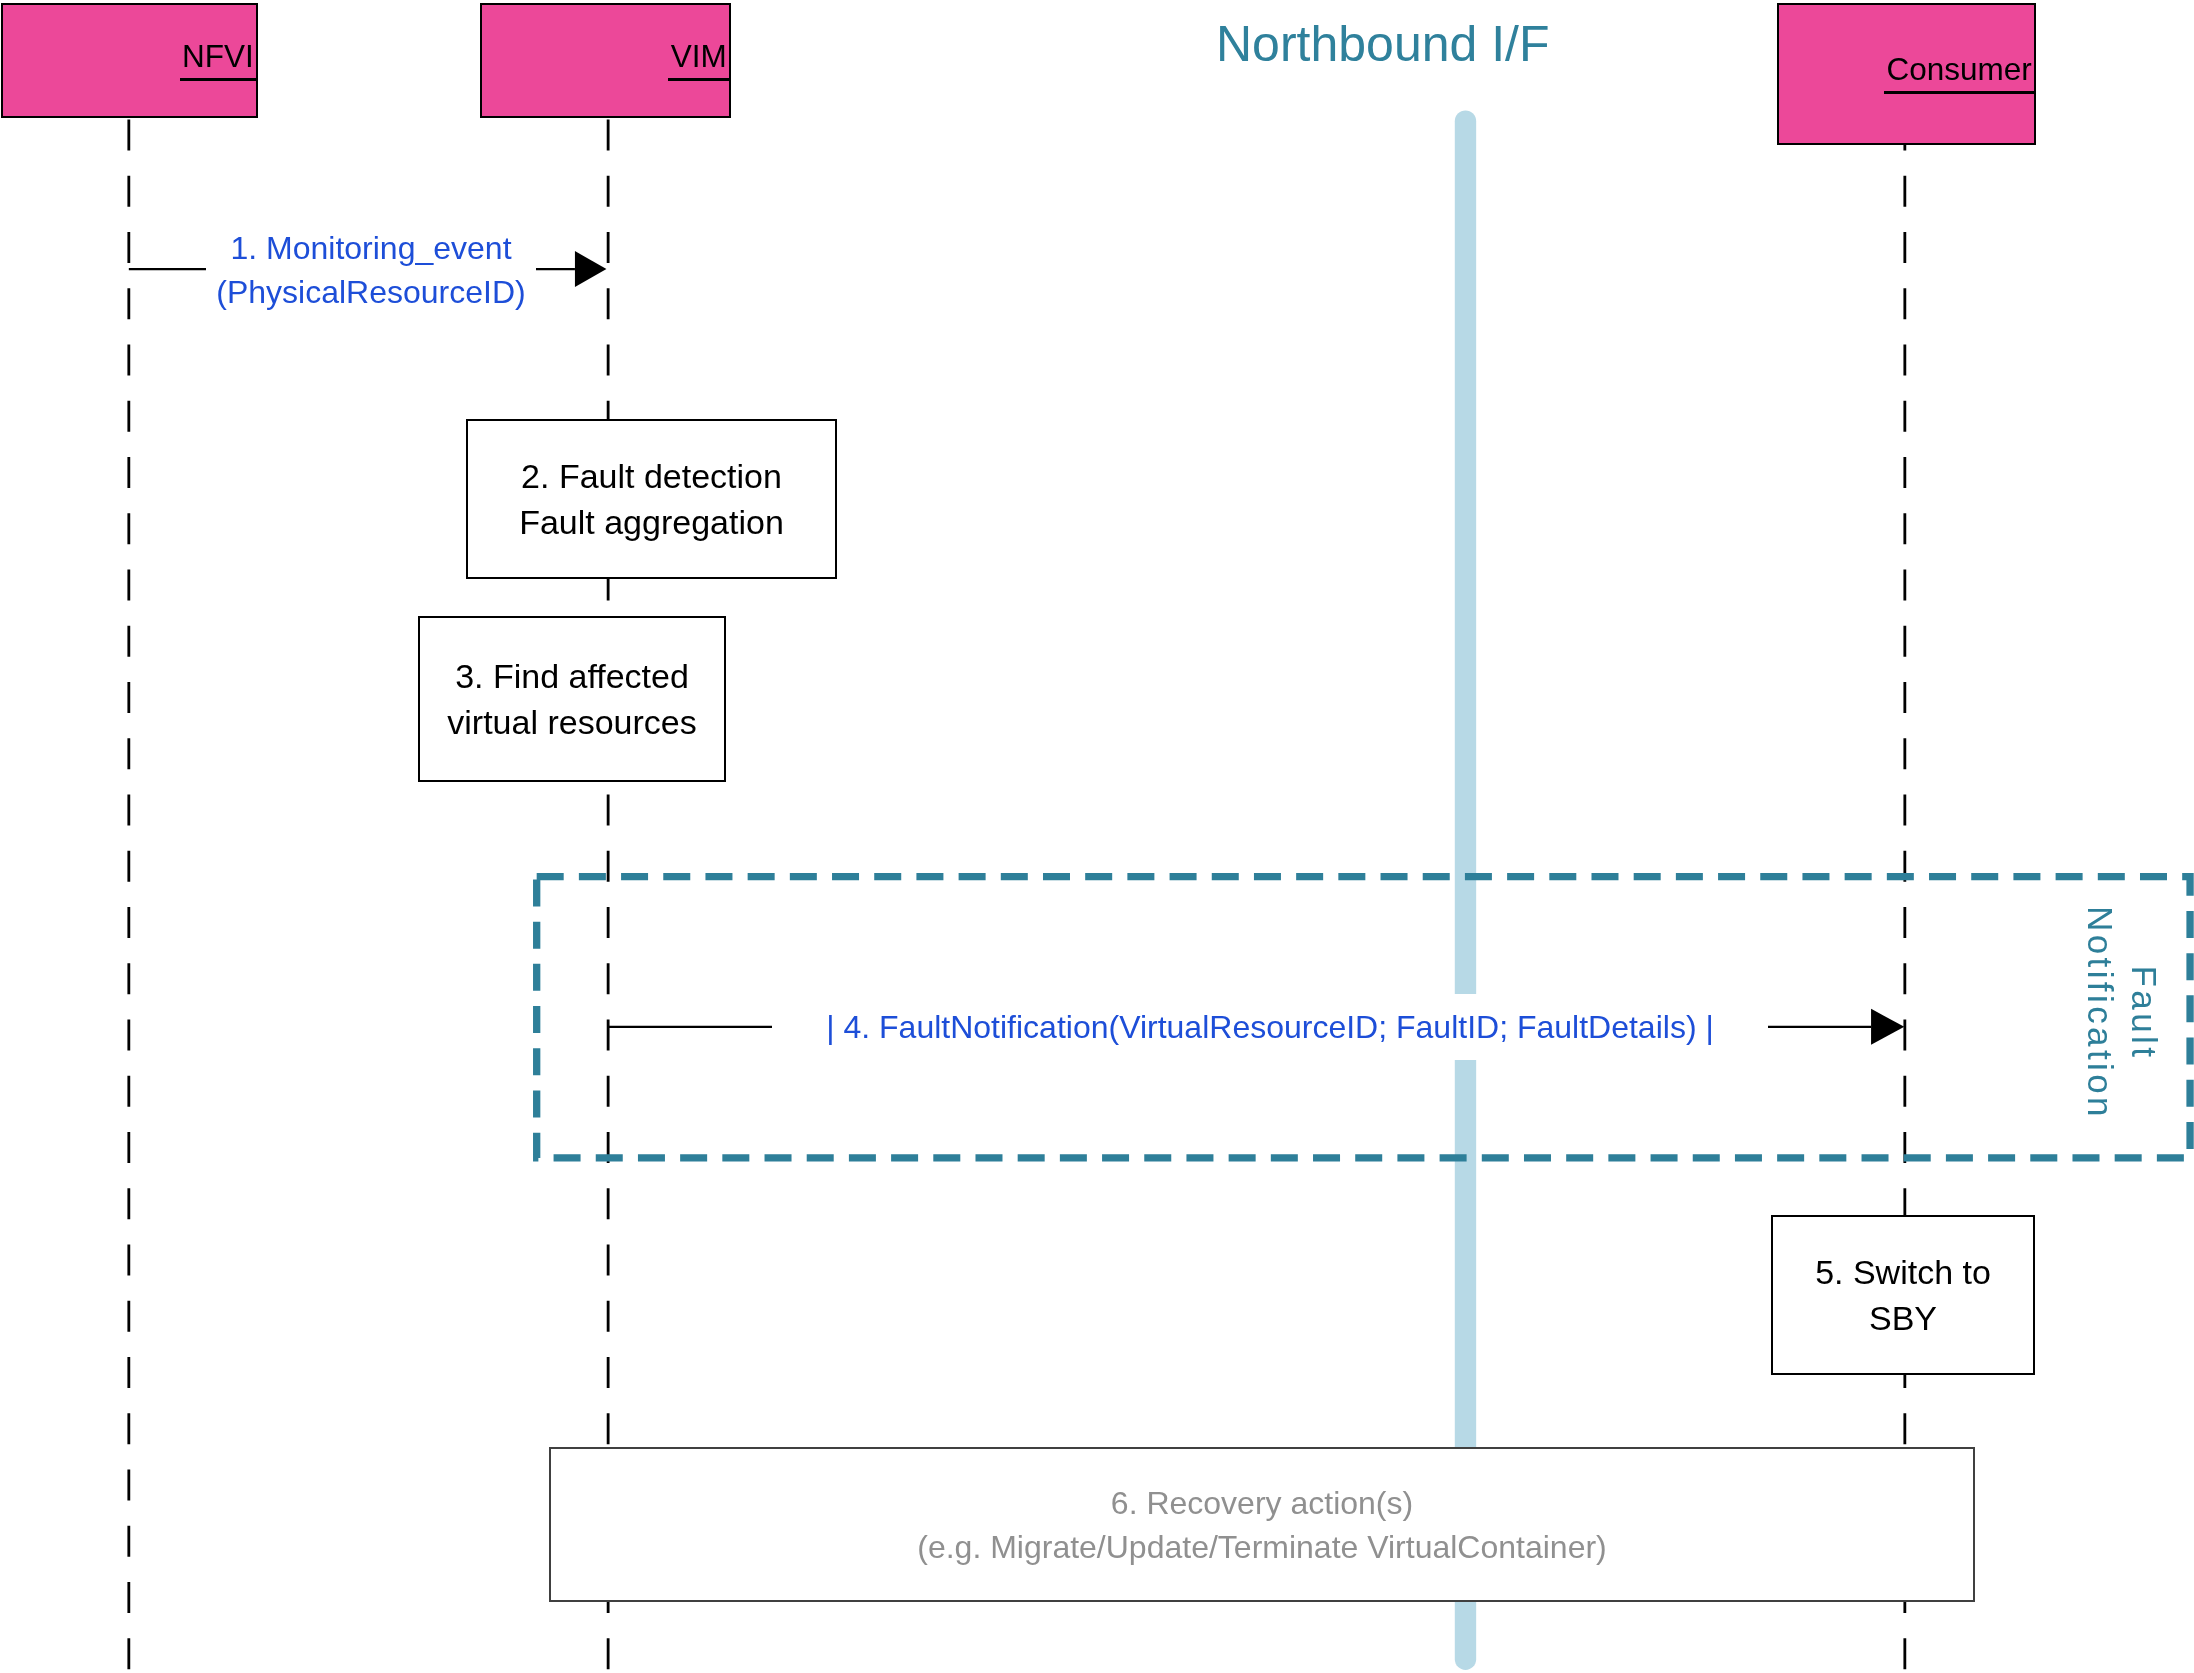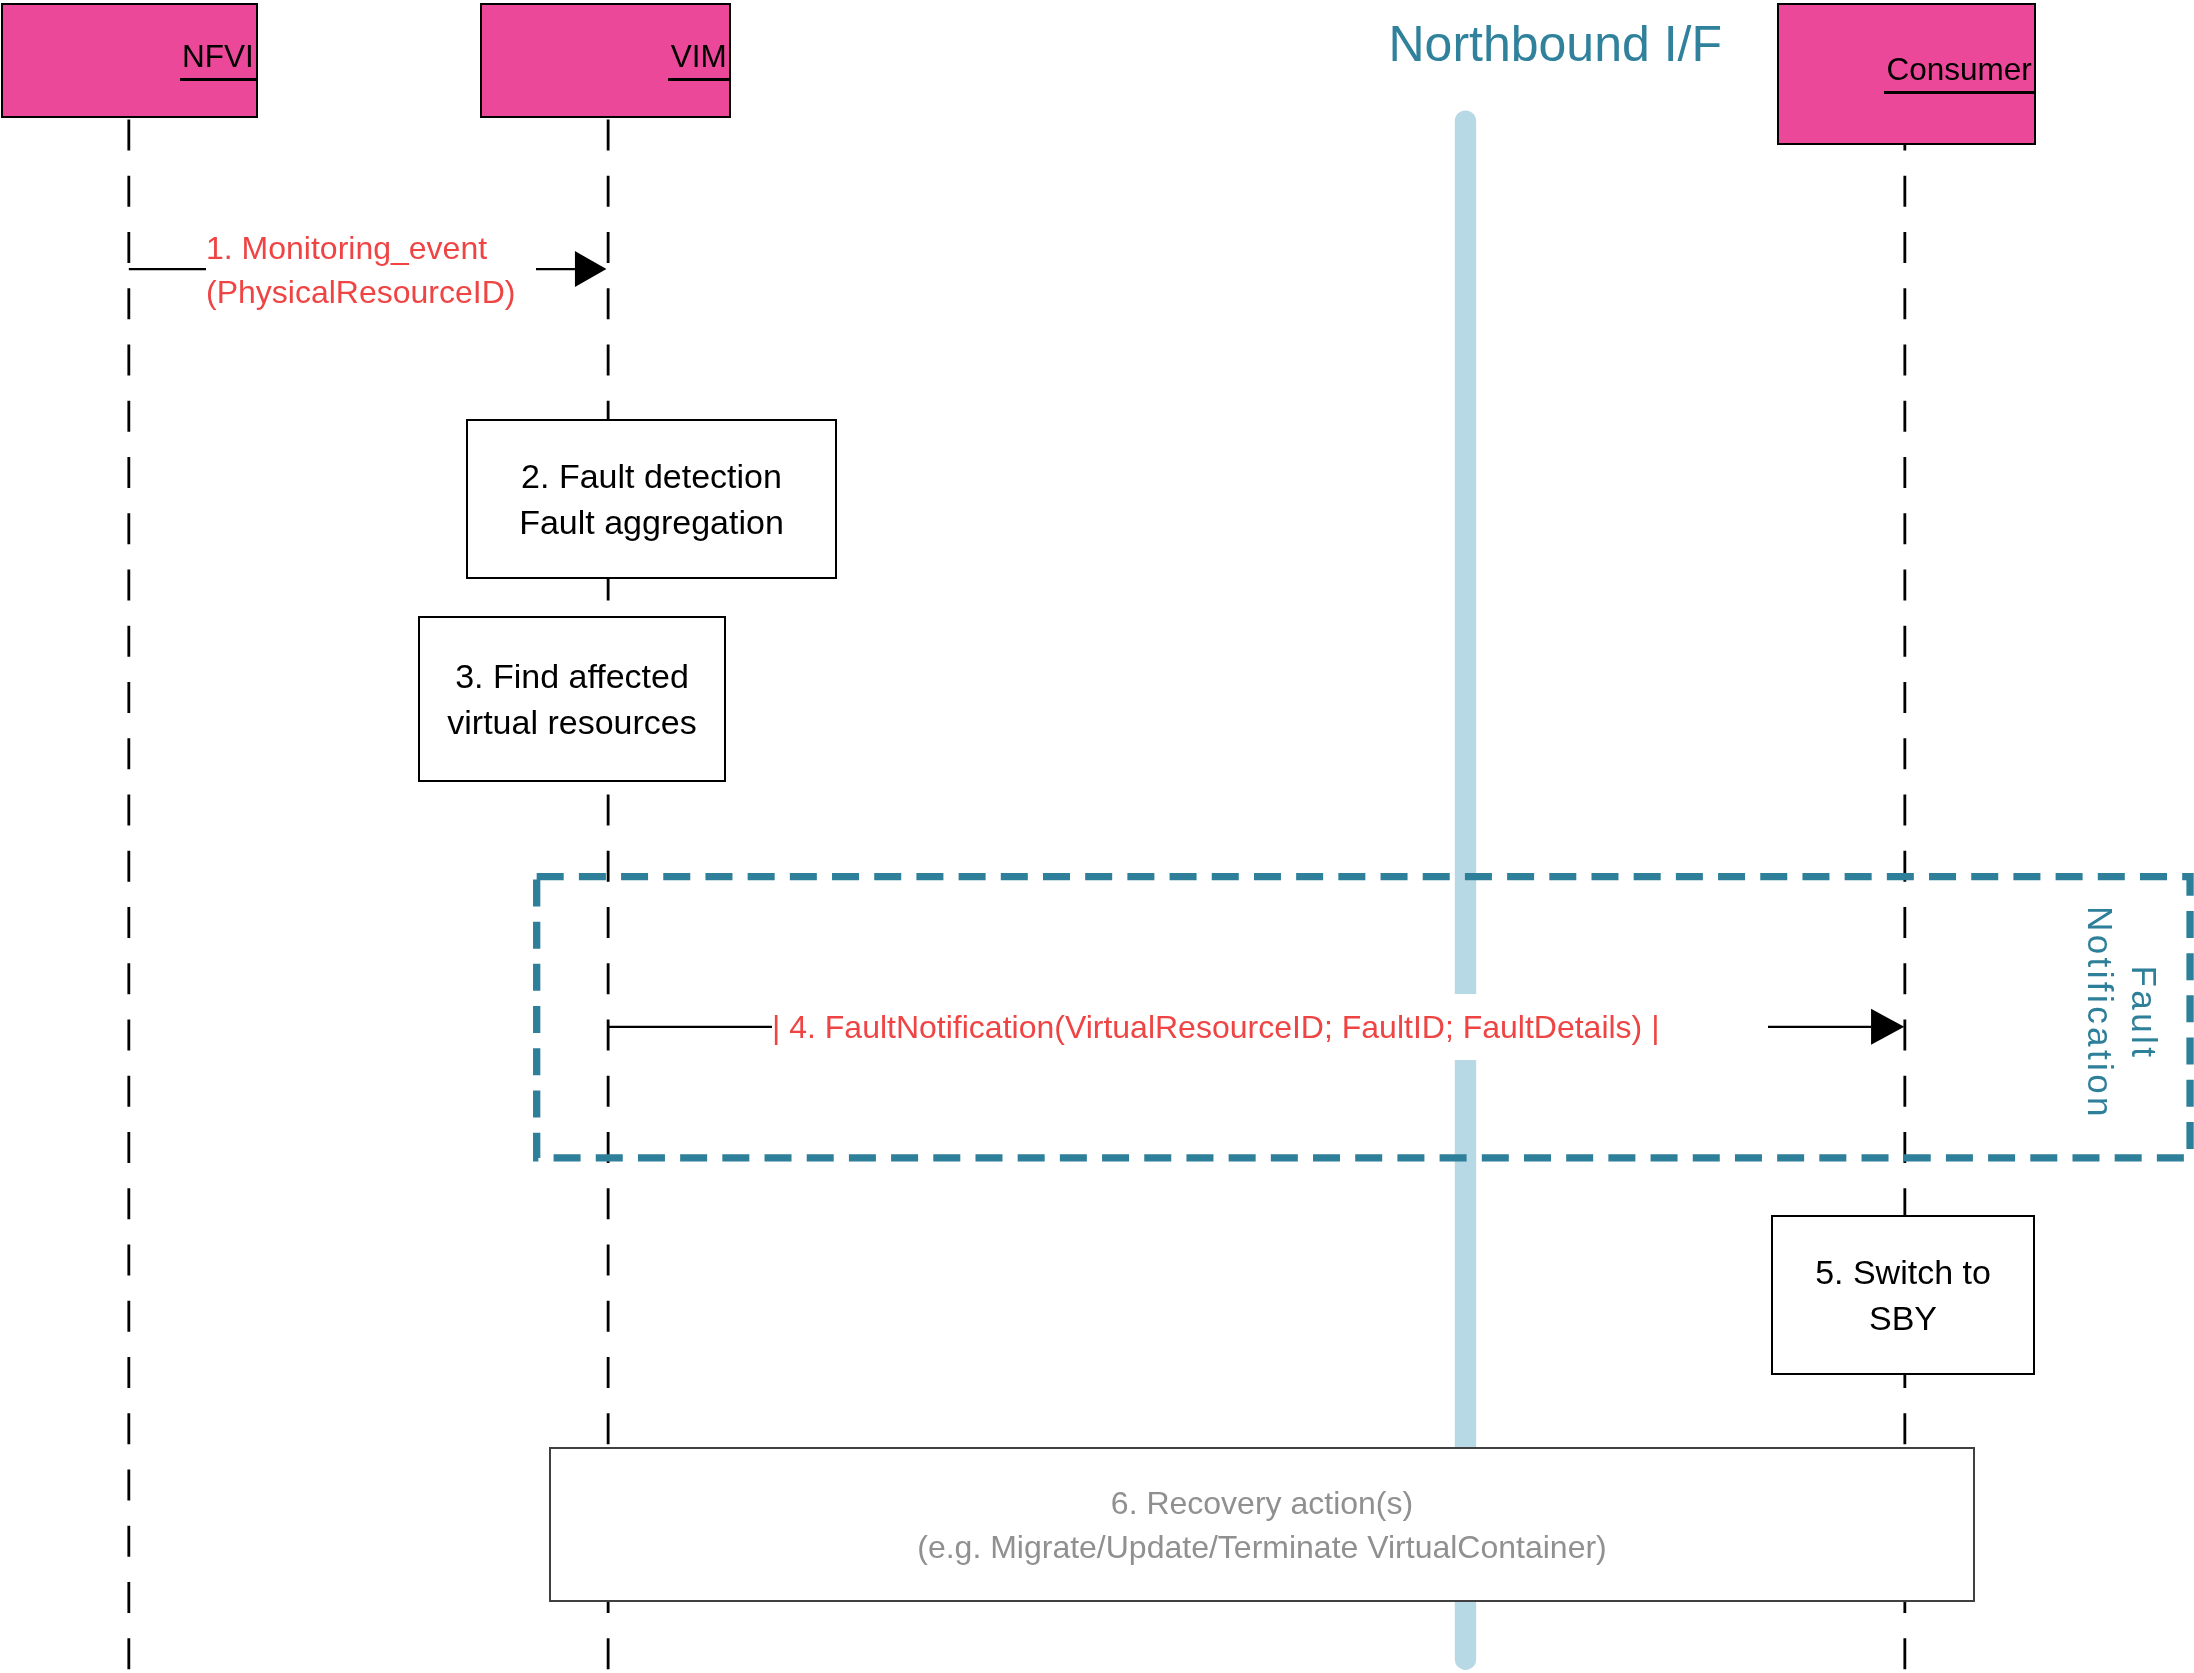--- a/index.html
+++ b/index.html
@@ -42,32 +42,33 @@
     padding: 0 2.3px 5.6px 2.3px;
     line-height: 1;
   }
 
   
   .nb-title {
     position: absolute;
     left: 1216px;
     top: 17px;
     width: 506px;
-    text-align: right;
+    text-align: left;
     font-size: 50px;
     color: #2F819C;
     z-index: 2;
     line-height: 1.1;
   }
 
   
   .msg-label {
     position: absolute;
     background: #ffffff;
-    color: #ef4444;
+    text-align: center;
+    color: #1d4ed8;
     z-index: 2;
   }
   .msg-label.two-line {
     left: 206px;
     top: 223px;
     width: 330px;
     font-size: 32px;
     line-height: 44px;
     padding: 3.4px 0;
   }

